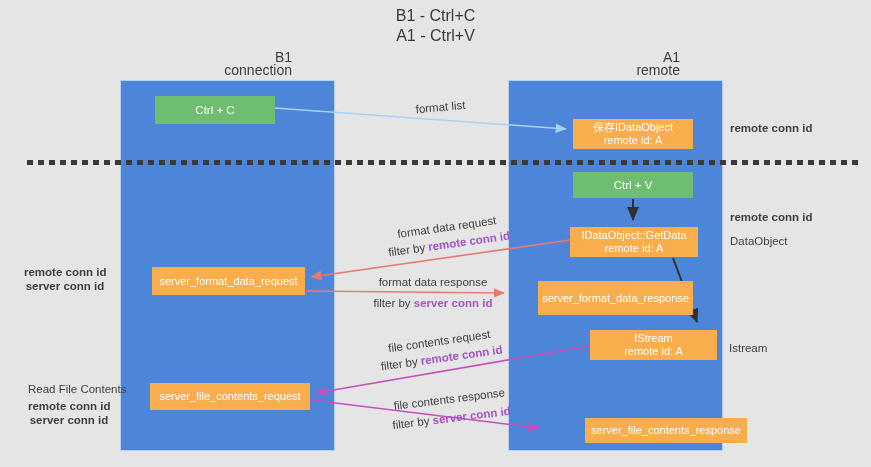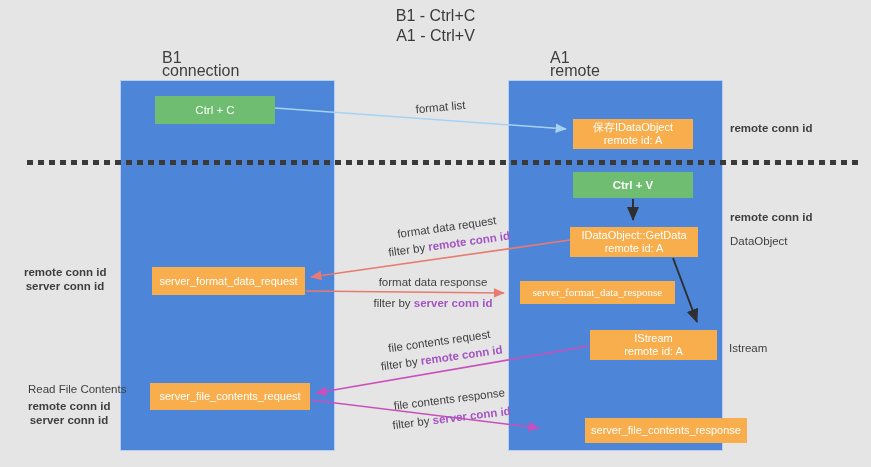--- a/index.html
+++ b/index.html
@@ -3,21 +3,21 @@
 <meta charset="utf-8">
 <style>
   html,body{margin:0;padding:0;}
   .canvas{
     position:relative; width:871px; height:467px;
     background:#e5e5e5; overflow:hidden;
     font-family:"Liberation Sans", sans-serif;
   }
   .abs{position:absolute;}
   .title{top:6px;left:0;width:100%;text-align:center;font-size:16px;color:#3a3a3a;line-height:20px;}
-  .col-hdr{font-size:16px;color:#3e3e3e;text-align:left;line-height:13px;}
+  .col-hdr{font-size:14px;color:#3e3e3e;text-align:right;line-height:13px;}
   .lifeline{background:#4d86d8;border:1px solid #b9cff1;box-sizing:border-box;}
   .sep{
     height:5px;
     background:repeating-linear-gradient(to right,#3a3a3a 0 6px,transparent 6px 11px);
   }
   .node{
     color:#ffffff;text-align:center;font-size:11px;line-height:13px;
     display:flex;flex-direction:column;justify-content:center;align-items:center;
     white-space:nowrap;box-sizing:border-box;
   }
@@ -86,34 +86,34 @@
 
   <div class="abs node green z3" style="left:155px;top:96px;width:120px;height:28px;">
     <div>Ctrl + C</div>
   </div>
 
   <div class="abs node orange z3" style="left:573px;top:119px;width:120px;height:30px;">
     <div>保存IDataObject</div>
     <div>remote id: A</div>
   </div>
 
-  <div class="abs node green z3" style="left:573px;top:172px;width:120px;height:26px;font-weight:bold;">
+  <div class="abs node green z3" style="left:573px;top:172px;width:120px;height:26px;">
     <div>Ctrl + V</div>
   </div>
 
   <div class="abs node orange z3" style="left:570px;top:227px;width:128px;height:30px;">
     <div>IDataObject::GetData</div>
     <div>remote id: A</div>
   </div>
 
   <div class="abs node orange z3" style="left:152px;top:267px;width:153px;height:28px;">
     <div>server_format_data_request</div>
   </div>
 
-  <div class="abs node orange z3" style="left:520px;top:281px;width:155px;height:23px;font-family:Liberation Serif, serif;">
+  <div class="abs node orange z3" style="left:538px;top:281px;width:155px;height:34px;">
     <div>server_format_data_response</div>
   </div>
 
   <div class="abs node orange z3" style="left:590px;top:330px;width:127px;height:30px;">
     <div>IStream</div>
     <div>remote id: A</div>
   </div>
 
   <div class="abs node orange z3" style="left:150px;top:383px;width:160px;height:27px;">
     <div>server_file_contents_request</div>

